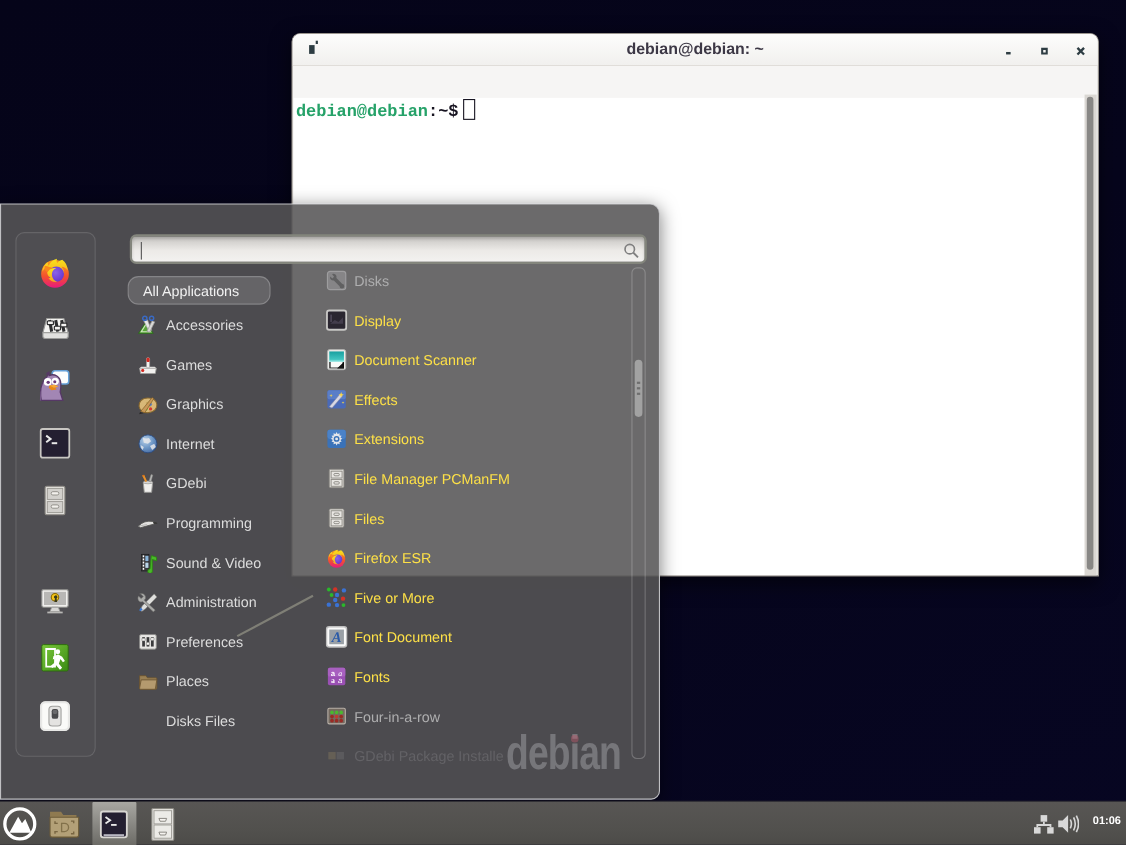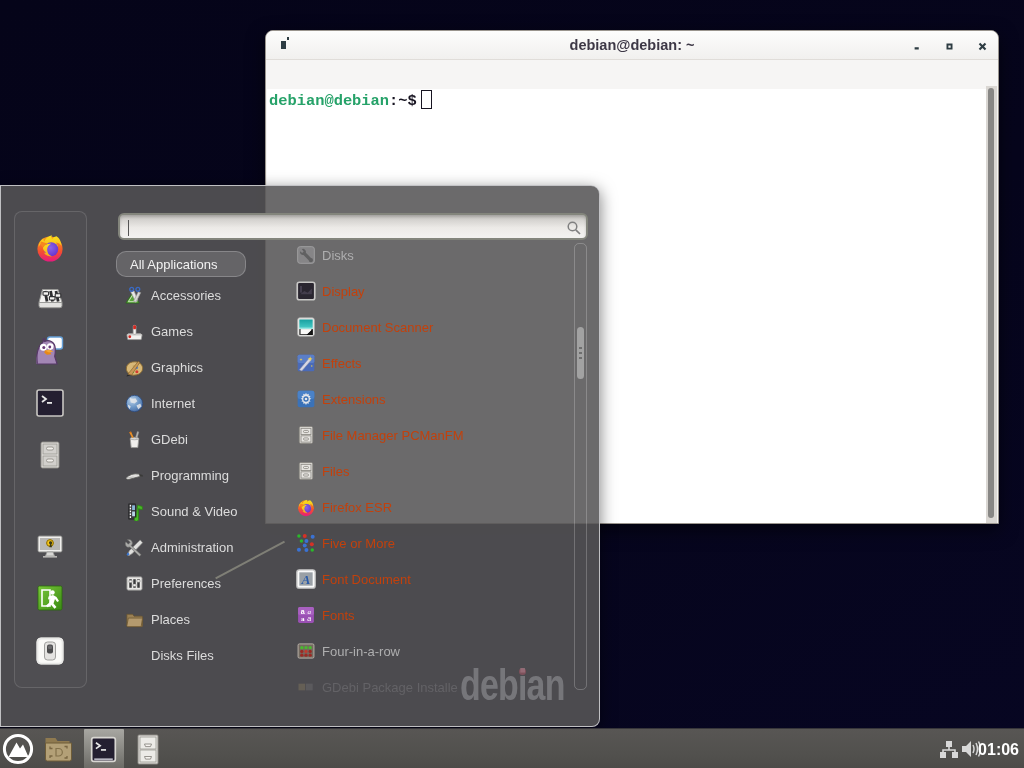--- a/index.html
+++ b/index.html
@@ -71,42 +71,42 @@
 .cat .ct { position:absolute; left:31px; top:6px; white-space:nowrap; color:#dcdcdc; }
 #allapps {
   position:absolute; left:-4px; top:65px; width:130px; height:26px;
   background:rgba(255,255,255,0.14); border:1px solid rgba(255,255,255,0.22); border-radius:10px;
 }
 #allapps span { position:absolute; left:13px; top:5px; color:#f2f2f2; }
 #apps { position:absolute; left:282px; top:54px; width:280px; height:465px; overflow:hidden; }
 .app { position:absolute; left:0; height:36px; }
 .app .ai { position:absolute; left:13px; top:5px; width:20px; height:20px; }
 .app .ai svg { width:20px; height:20px; }
-.app .at { position:absolute; left:39px; top:8px; white-space:nowrap; color:#c2410c; }
+.app .at { position:absolute; left:39px; top:8px; white-space:nowrap; color:#fde047; }
 .app.dim .at { color:#aeaeaf; }
 .app.gdim .at { color:#636266; }
 #appscroll {
   position:absolute; left:573px; top:57px; width:13px; height:447px;
   border:1px solid rgba(255,255,255,0.22); border-radius:5px;
 }
 #appthumb { position:absolute; left:2px; top:83px; width:7px; height:52px; background:#a2a2a2; border-radius:4px; }
 #appthumb i { position:absolute; left:2px; width:3px; height:2px; background:#6e6e6e; }
 #appthumb i:nth-child(1) { top:20px; } #appthumb i:nth-child(2) { top:25px; } #appthumb i:nth-child(3) { top:30px; }
 #watermark {
   position:absolute; left:459px; top:476px; font-size:44px; font-weight:bold; line-height:46px;
   letter-spacing:-1px; color:rgba(195,193,199,0.36);
   transform:scaleX(0.77); transform-origin:left top;
 }
 #wmdot { position:absolute; left:518px; top:482px; width:7px; height:7px; border-radius:50%; background:rgba(195,90,110,0.42); }
 #mouseline { position:absolute; left:210px; top:373px; width:78px; height:1.6px; background:rgba(205,205,178,0.4); transform:rotate(-28deg); }
 #taskbar {
   position:absolute; left:0; top:728px; width:1024px; height:40px;
   background:linear-gradient(#585654,#51504d 70%,#4c4b48); border-top:1px solid #37363a;
 }
-#clock { position:absolute; right:5px; top:12px; color:#fff; font-size:16px; font-weight:bold; }
+#clock { position:absolute; right:5px; top:12px; color:#fff; font-size:10px; font-weight:bold; }
 .tbico { position:absolute; top:4px; }
 #termtask {
   position:absolute; left:84px; top:0px; width:40px; height:40px;
   background:linear-gradient(#a8a7a2,#6b6a65); border-radius:1px;
 }
 </style>
 </head>
 <body>
 <div id="desktop"></div>
 

